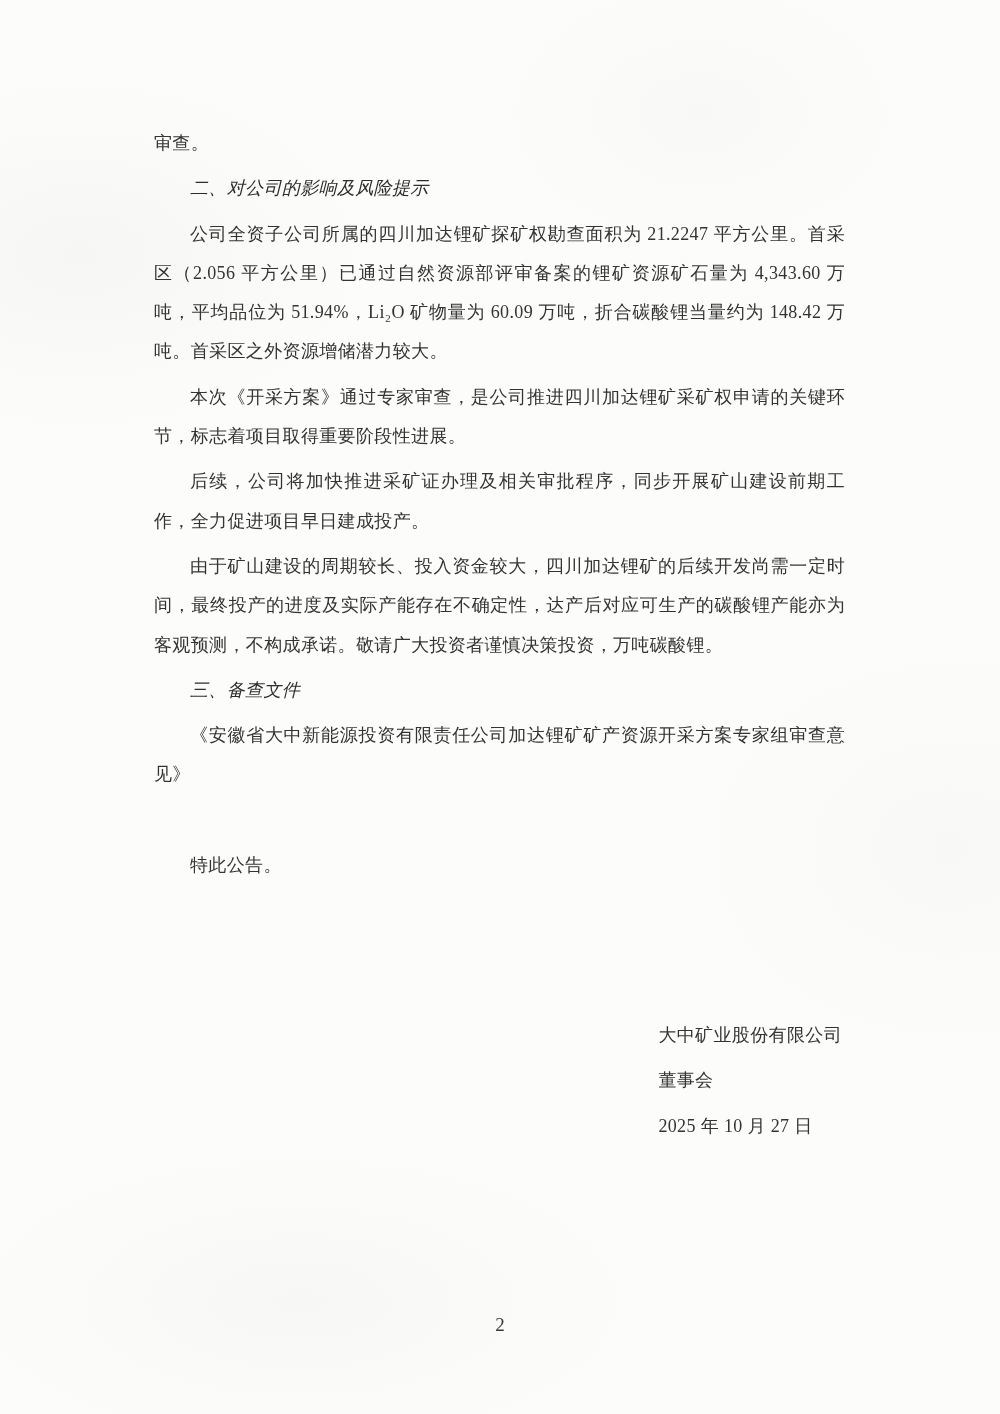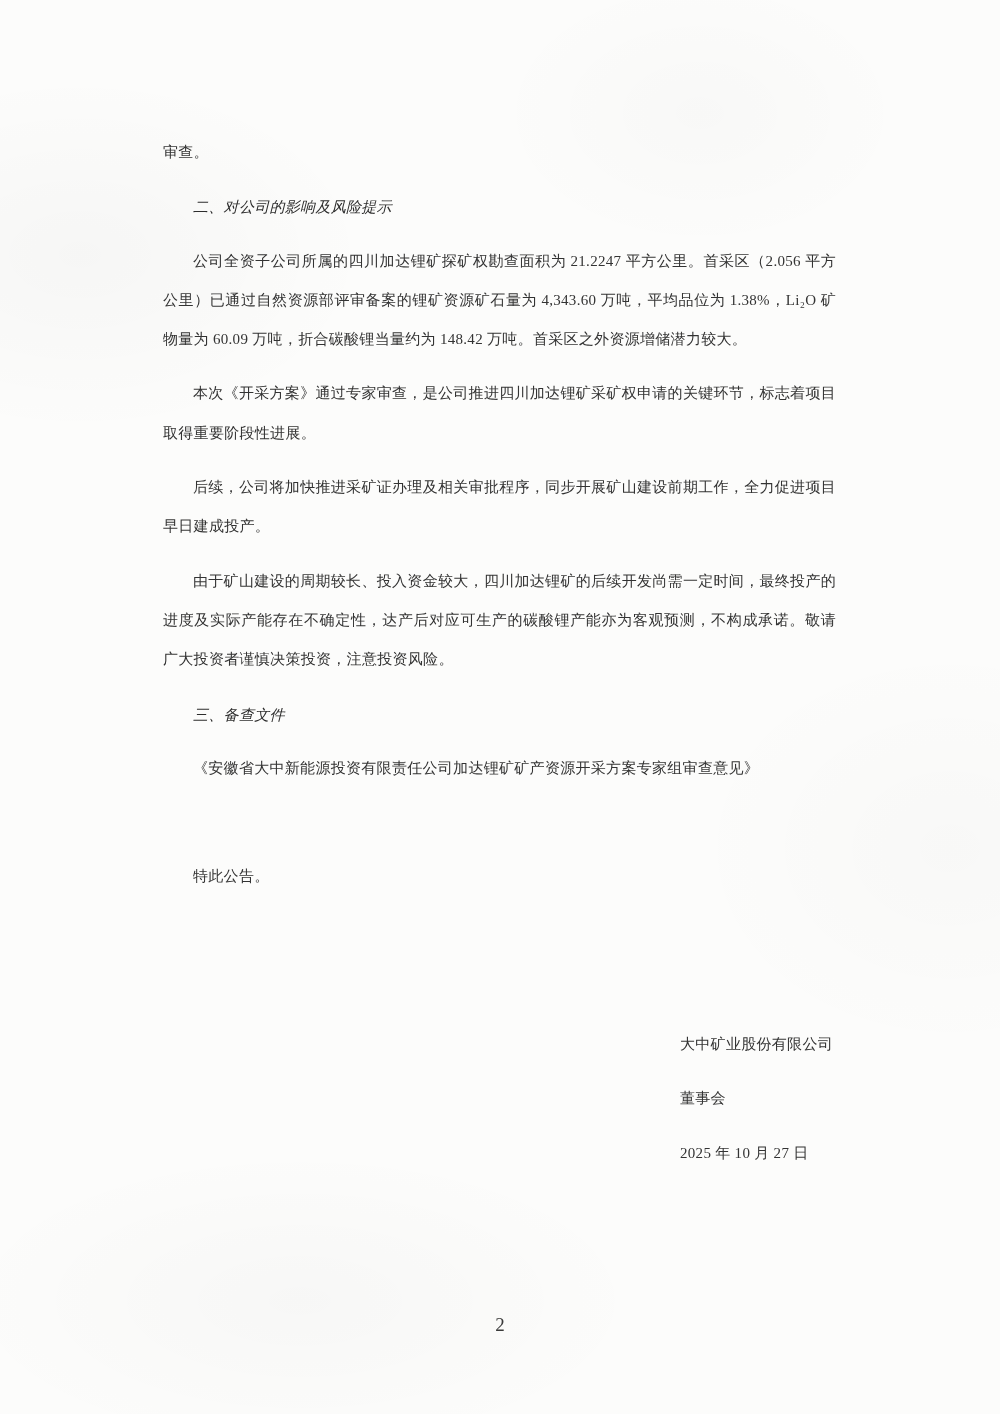--- a/index.html
+++ b/index.html
@@ -24,23 +24,23 @@
   }
   .doc-body {
     position: absolute;
     left: 148px;
     top: 118px;
     width: 703px;
   }
   .doc-body p,
   .doc-body h2,
   .signature p {
-    margin: 15px;
+    margin: 6px;
     padding: 0;
-    font-size: 15px;
+    font-size: 18px;
     line-height: 39.3px;
     font-weight: normal;
     letter-spacing: 0.02em;
   }
   .para {
     text-indent: 2em;
     text-align: justify;
   }
   .no-indent {
     text-indent: 0;
@@ -76,28 +76,28 @@
 </head>
 <body>
 
 <div class="page">
 
   <section class="doc-body">
     <p class="no-indent">审查。</p>
 
     <h2 class="heading">二、对公司的影响及风险提示</h2>
 
-    <p class="para">公司全资子公司所属的四川加达锂矿探矿权勘查面积为 21.2247 平方公里。首采区（2.056 平方公里）已通过自然资源部评审备案的锂矿资源矿石量为 4,343.60 万吨，平均品位为 1.38%，Li₂O 矿物量为 60.09 万吨，折合碳酸锂当量约为 148.42 万吨。首采区之外资源增储潜力较大。</p>
+    <p class="para">公司全资子公司所属的四川加达锂矿探矿权勘查面积为 21.2247 平方公里。首采区（2.056 平方公里）已通过自然资源部评审备案的锂矿资源矿石量为 4,343.60 万吨，平均品位为 51.94%，Li₂O 矿物量为 60.09 万吨，折合碳酸锂当量约为 148.42 万吨。首采区之外资源增储潜力较大。</p>
 
 
     <p class="para">本次《开采方案》通过专家审查，是公司推进四川加达锂矿采矿权申请的关键环节，标志着项目取得重要阶段性进展。</p>
 
     <p class="para">后续，公司将加快推进采矿证办理及相关审批程序，同步开展矿山建设前期工作，全力促进项目早日建成投产。</p>
 
-    <p class="para">由于矿山建设的周期较长、投入资金较大，四川加达锂矿的后续开发尚需一定时间，最终投产的进度及实际产能存在不确定性，达产后对应可生产的碳酸锂产能亦为客观预测，不构成承诺。敬请广大投资者谨慎决策投资，注意投资风险。</p>
+    <p class="para">由于矿山建设的周期较长、投入资金较大，四川加达锂矿的后续开发尚需一定时间，最终投产的进度及实际产能存在不确定性，达产后对应可生产的碳酸锂产能亦为客观预测，不构成承诺。敬请广大投资者谨慎决策投资，万吨碳酸锂。</p>
 
     <h2 class="heading">三、备查文件</h2>
 
     <p class="para">《安徽省大中新能源投资有限责任公司加达锂矿矿产资源开采方案专家组审查意见》</p>
 
     <div class="spacer-line"></div>
 
     <p class="para">特此公告。</p>
   </section>
 

